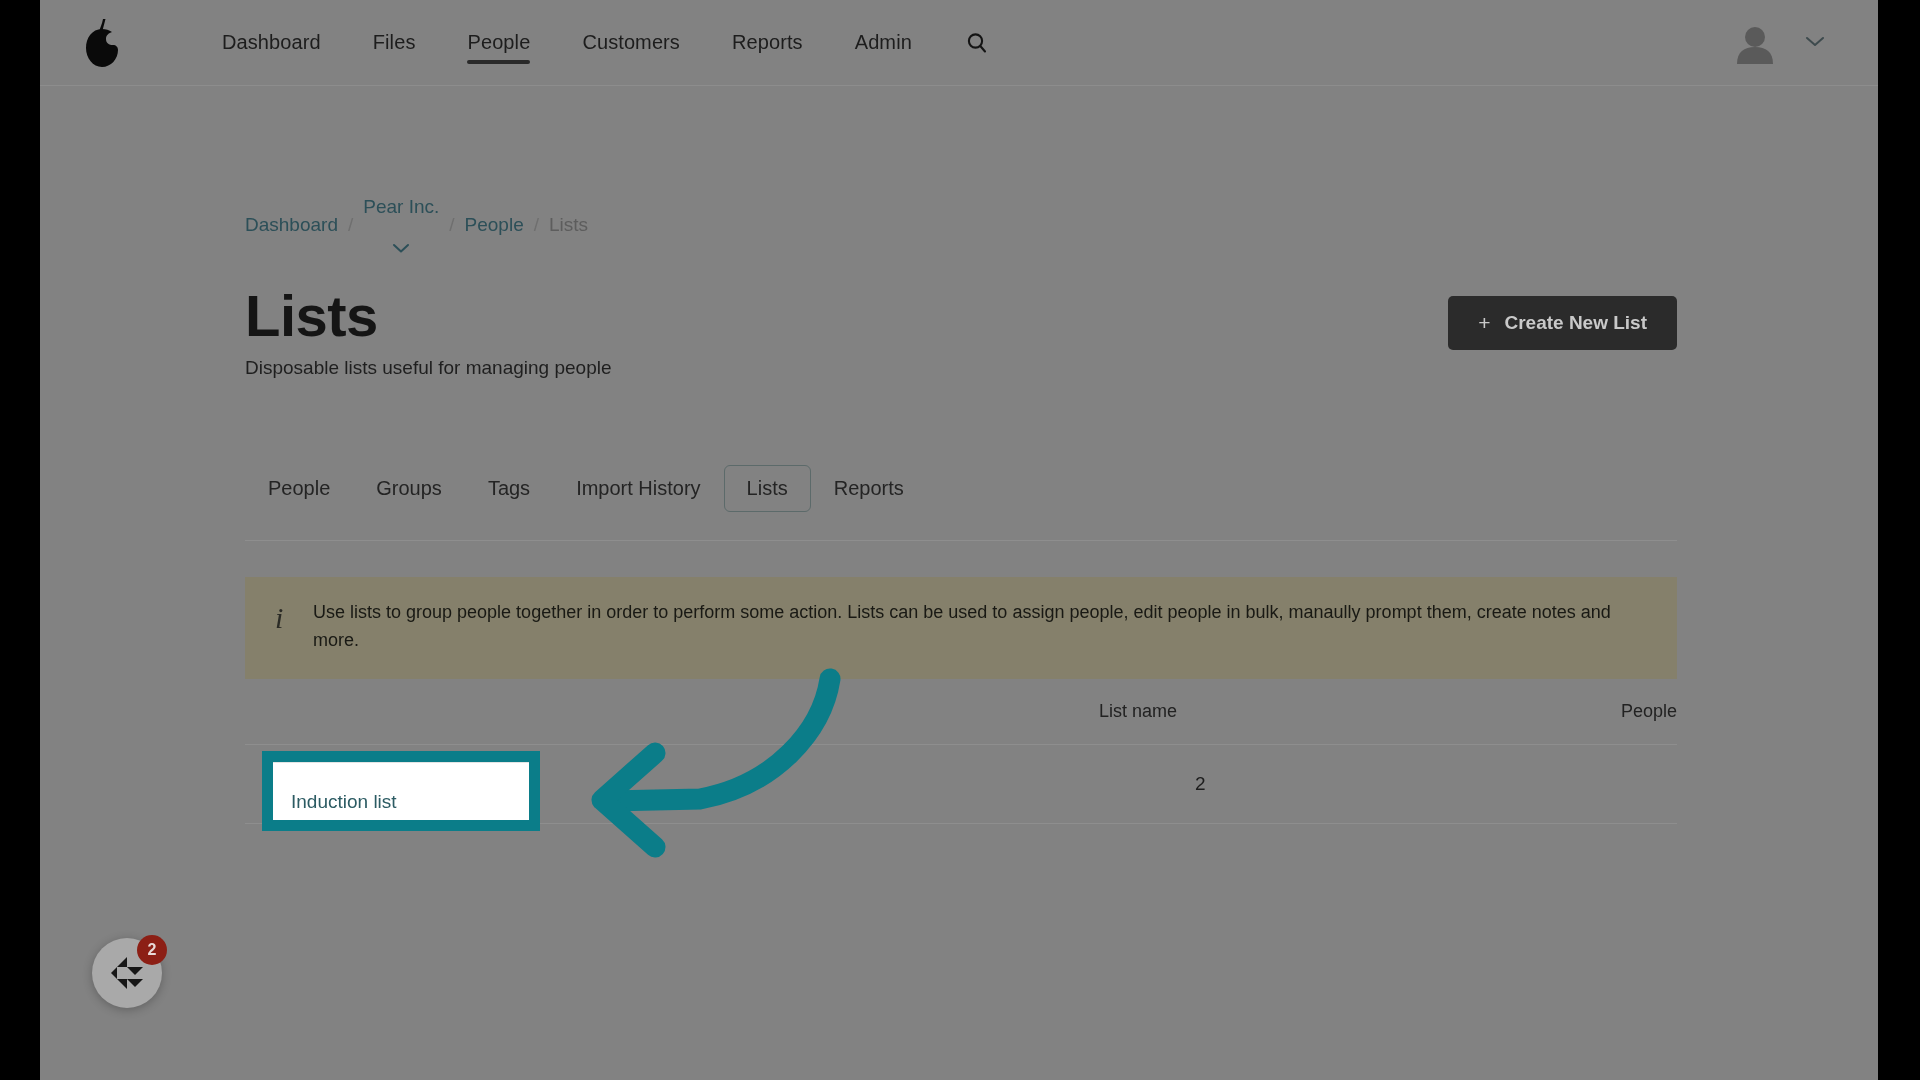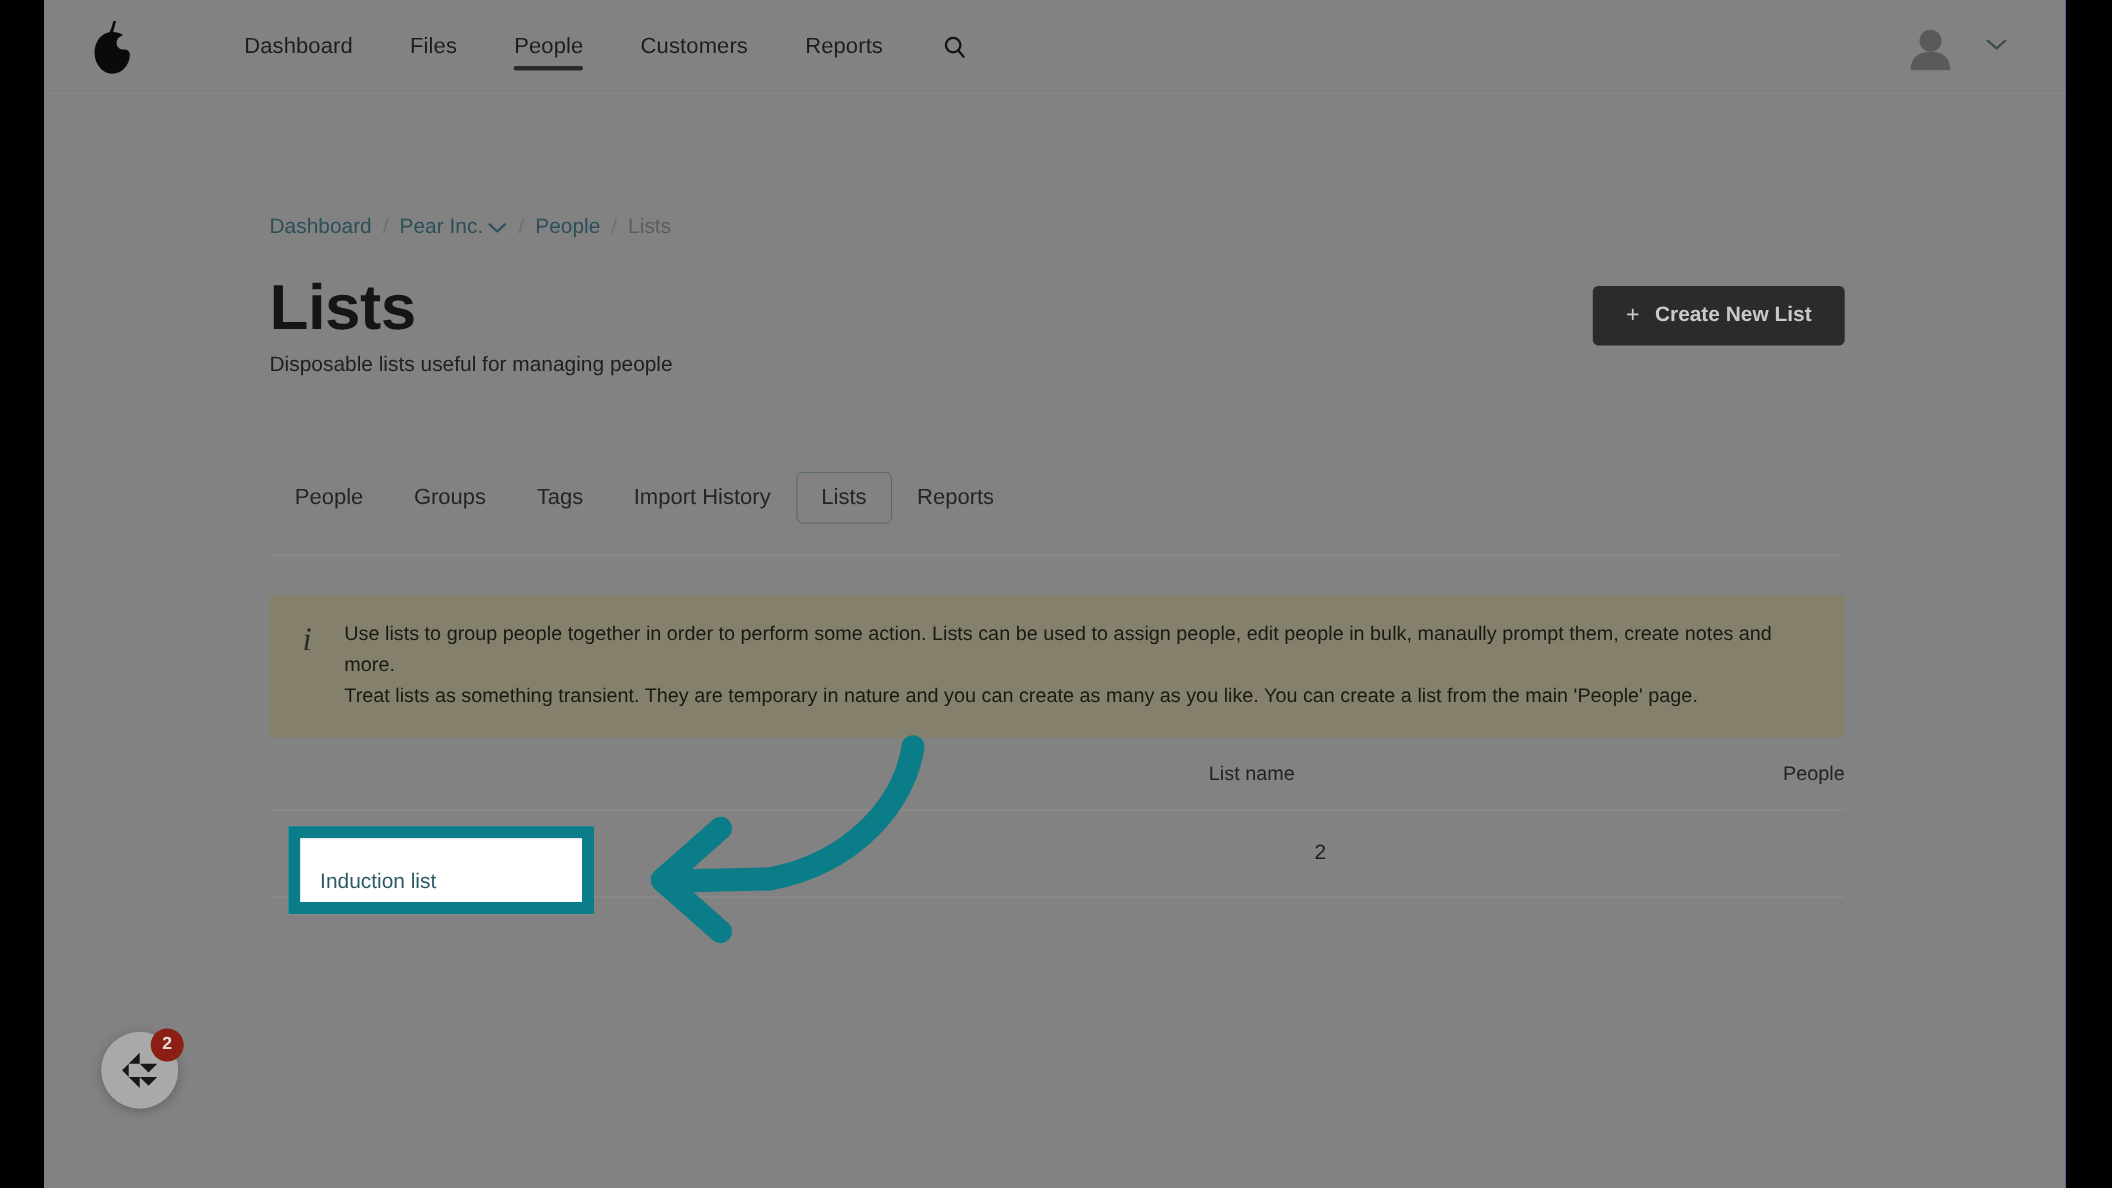--- a/index.html
+++ b/index.html
@@ -88,21 +88,21 @@
   }
   .breadcrumb {
     display: flex; align-items: center;
     gap: 10px;
     font-size: 19px;
     padding-top: 110px;
   }
   .crumb-link { color: #2c4f58; cursor: pointer; }
   .crumb-sep { color: #6f6f6f; }
   .crumb-current { color: #5d5d5d; }
-  .crumb-group { display: flex; align-items: center; gap: 4px; cursor: pointer; }
+  .crumb-group { display: flex; align-items: center; gap: 24px; cursor: pointer; flex-direction: column; }
 
   .page-head {
     display: flex;
     align-items: flex-start;
     margin-top: 32px;
   }
   .titles { flex: 1; }
   h1.page-title {
     font-size: 58px;
     font-weight: 700;
@@ -280,20 +280,23 @@
         </div>
       <div class="nav-link active">
           <span>People</span>
         </div>
       <div class="nav-link">
           <span>Customers</span>
         </div>
       <div class="nav-link">
           <span>Reports</span>
         </div>
+      <div class="nav-link">
+          <span>Admin</span>
+        </div>
 
       <div class="nav-search">
         <svg width="24" height="24" viewBox="0 0 24 24" fill="none" stroke="#141414" stroke-width="2.1">
           <circle cx="10.5" cy="10" r="6.6"></circle>
           <line x1="15.3" y1="15" x2="20" y2="20.5" stroke-linecap="round"></line>
         </svg>
       </div>
     </div>
 
     <div class="nav-right">
@@ -346,21 +349,20 @@
         <div class="tab"><span>Tags</span></div>
         <div class="tab"><span>Import History</span></div>
         <div class="tab selected"><span>Lists</span></div>
         <div class="tab"><span>Reports</span></div>
       </div>
 
       <div class="banner">
         <div class="banner-icon">i</div>
         <div class="banner-text">
           <p>Use lists to group people together in order to perform some action. Lists can be used to assign people, edit people in bulk, manaully prompt them, create notes and more.</p>
-          <p>Treat lists as something transient. They are temporary in nature and you can create as many as you like. You can create a list from the main 'People' page.</p>
         </div>
       </div>
 
       <table class="lists-table">
         <thead>
           <tr>
             <th>List name</th>
             <th class="col-people">People</th>
           </tr>
         </thead>

